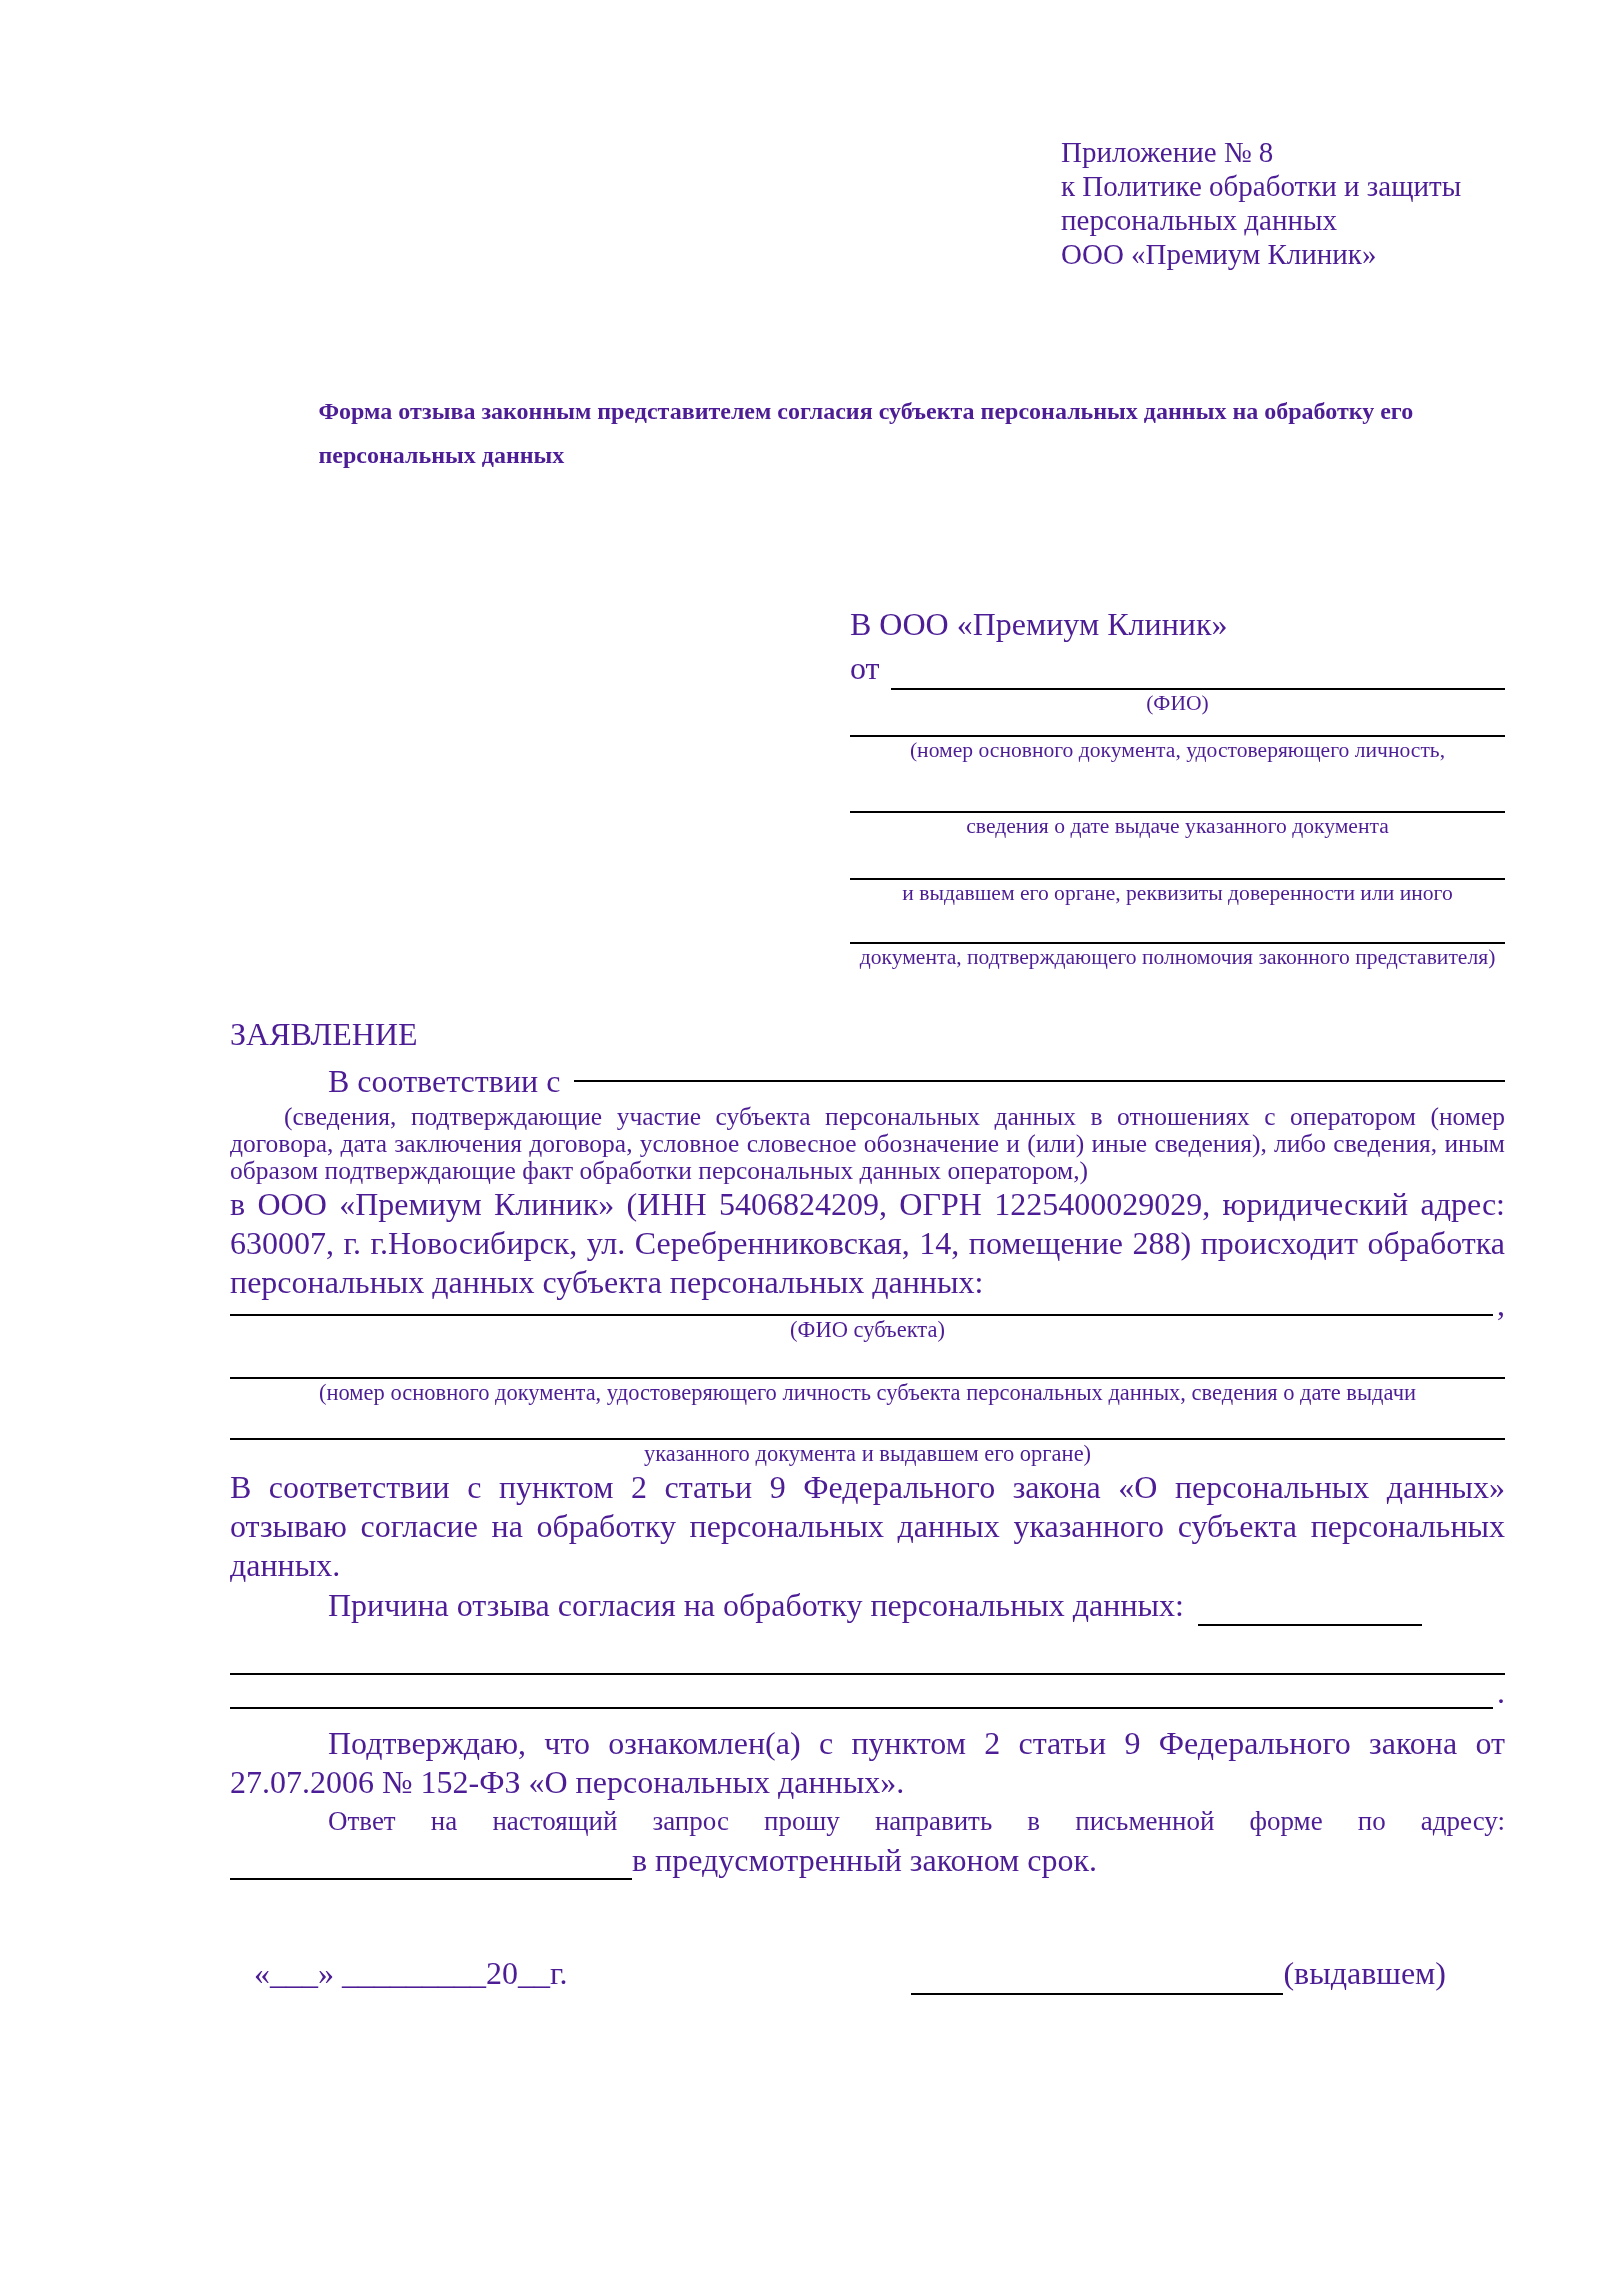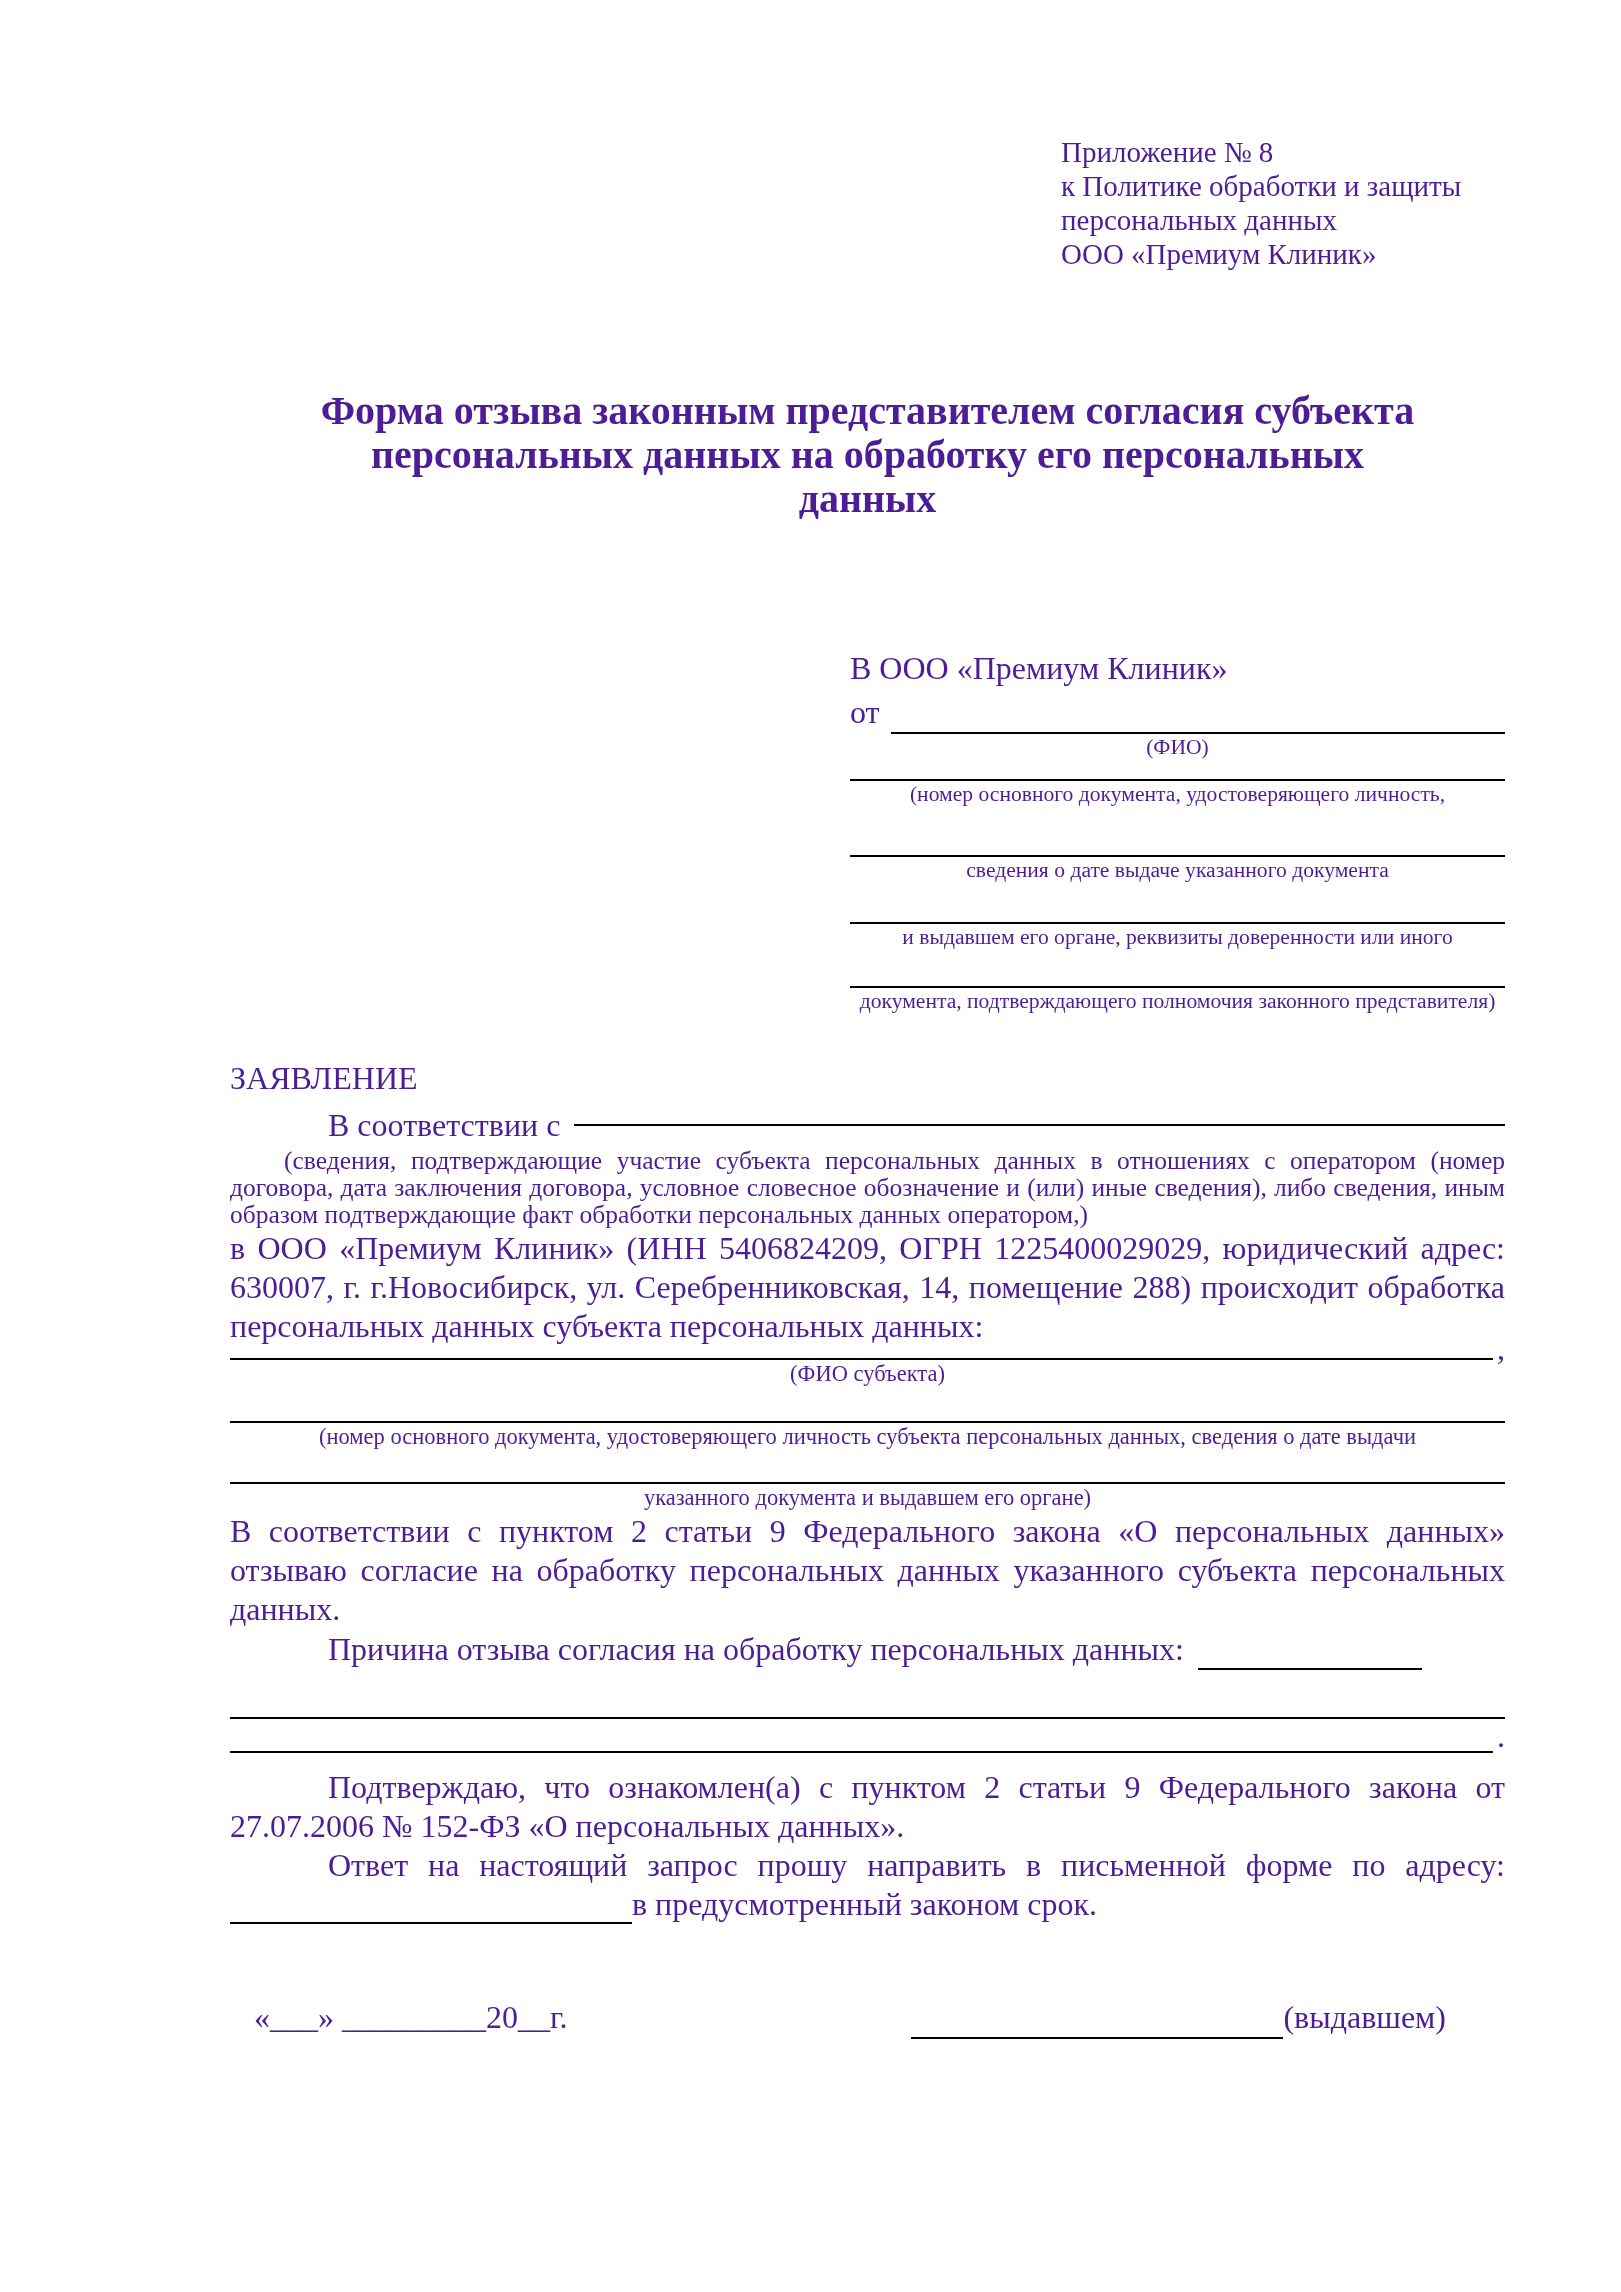--- a/index.html
+++ b/index.html
@@ -13,21 +13,21 @@
     box-sizing:border-box;
     padding-top:135px;
     overflow:hidden;
   }
   .content{margin-left:230px;width:1275px;}
 
   
   .header-note{margin-left:831px;font-size:29px;line-height:34px;}
 
   
-  .title{width:1098px;margin:118px auto 0;font-size:40px;line-height:44px;font-weight:bold;text-align:center;}
+  .title{width:1098px;margin:118px auto 0;font-size:24px;line-height:44px;font-weight:bold;text-align:left;}
 
   
   .addressee{margin-left:620px;margin-top:125px;width:655px;}
   .addr-to{font-size:32px;line-height:44px;}
   .addr-from{display:flex;align-items:stretch;height:44px;font-size:32px;line-height:44px;}
   .addr-from .from-word{flex:0 0 auto;padding-right:11.8px;}
   .blank{flex:1 1 auto;border-bottom:2.9px solid #000;}
   .caption{font-size:22.5px;line-height:27.4px;text-align:center;}
   .addressee .caption{font-size:21.6px;white-space:nowrap;}
   .field{border-bottom:2.9px solid #000;}
@@ -45,21 +45,21 @@
   .fio-row .mark{flex:0 0 auto;line-height:24.5px;padding-left:3.9px;}
   .sfield1{height:33px;} .sfield2{height:32px;}
   .reason-row{display:flex;align-items:stretch;height:41px;font-size:32px;line-height:41px;}
   .reason-row .lbl{flex:0 0 auto;padding-left:98px;padding-right:13.7px;}
   .reason-row .blank{margin-right:83px;}
   .wline1{height:47px;border-bottom:2.9px solid #000;}
   .wline2{display:flex;align-items:flex-end;height:34px;font-size:32px;}
   .wline2 .blank{align-self:stretch;}
   .wline2 .mark{flex:0 0 auto;line-height:34px;padding-left:3.9px;}
   .confirm{margin-top:15.7px;}
-  .reply1{font-size:32px;line-height:39px;text-indent:98px;text-align:justify;text-align-last:justify;}
+  .reply1{font-size:27px;line-height:39px;text-indent:98px;text-align:justify;text-align-last:justify;}
   .reply2{display:flex;align-items:stretch;height:39px;font-size:32px;line-height:39px;}
   .reply2 .addr-field{flex:0 0 402px;border-bottom:2.9px solid #000;}
   .reply2 .tail{flex:0 0 auto;}
 
   
   .footer-row{margin-top:71px;display:flex;justify-content:space-between;align-items:flex-end;height:44px;font-size:32px;line-height:44px;margin-left:24px;}
   .sig-group{display:flex;align-items:stretch;margin-right:59px;}
   .sig-group .sig-line{width:372px;border-bottom:2.9px solid #000;}
   .sig-group .sig-cap{flex:0 0 auto;line-height:44px;}
 </style>

